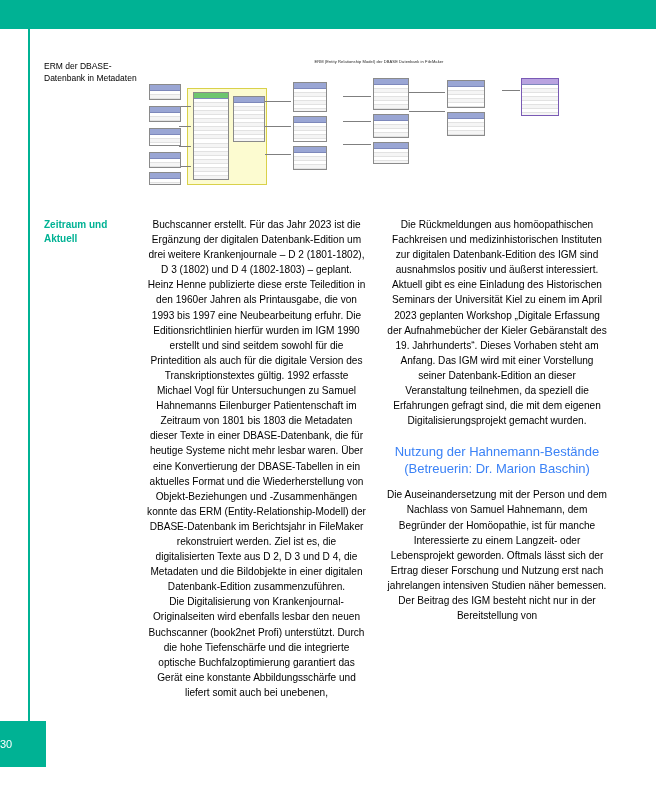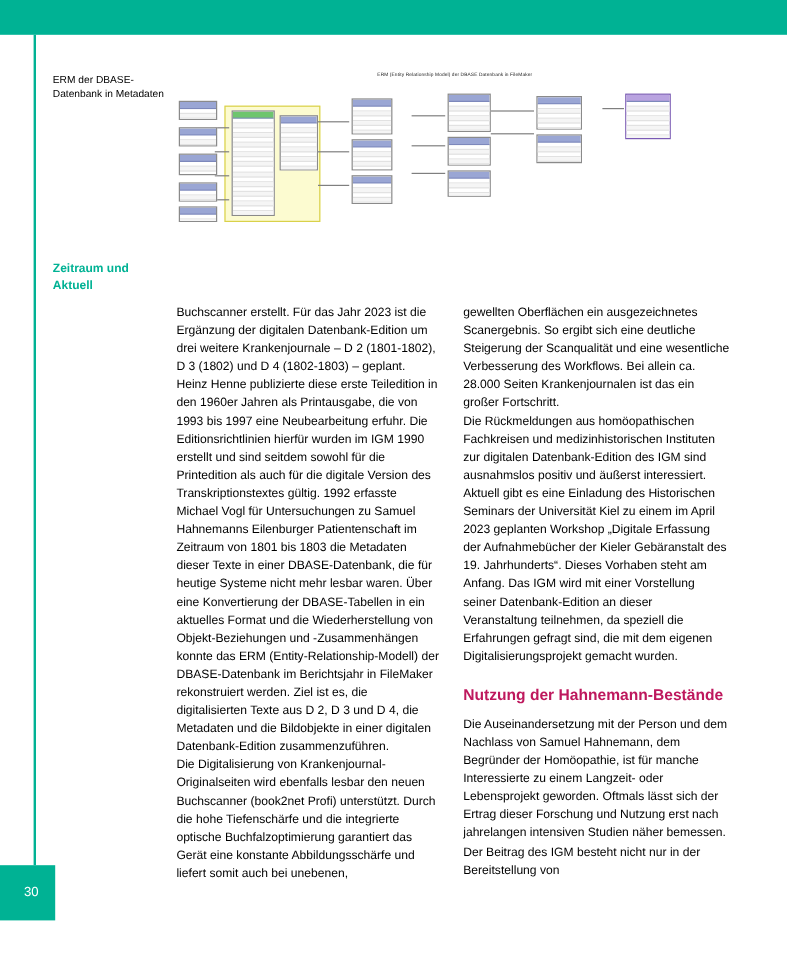--- a/index.html
+++ b/index.html
@@ -40,21 +40,21 @@
     position: absolute;
     left: 0;
     top: 721px;
     width: 46px;
     height: 46px;
     background: #00b294;
     color: #ffffff;
     font-size: 11px;
     line-height: 46px;
     text-align: left;
-    padding-left: 20px;
+    padding-left: 0;
     box-sizing: border-box;
   }
 
   
   .figure-caption {
     position: absolute;
     left: 44px;
     top: 60px;
     width: 96px;
     font-size: 8.5px;
@@ -140,36 +140,35 @@
     color: #00b294;
   }
 
   
   .col {
     position: absolute;
     top: 217px;
     font-size: 10.1px;
     line-height: 15.1px;
     color: #000000;
-    text-align: left;
-    margin-top: 36px;
+    text-align: center;
   }
   .col-left { left: 147px; width: 219px; }
   .col-right { left: 386px; width: 222px; }
 
   .col p {
     margin: 0;
   }
 
   h2.sub-head {
     font-size: 13px;
     line-height: 17px;
-    font-weight: bold;
+    font-weight: normal;
     margin: 15px 0 10px 0;
-    color: #be185d;
+    color: #3b82f6;
   }
 </style>
 </head>
 <body>
 
 <div class="top-bar"></div>
 <div class="left-rule"></div>
 
 <div class="page-number-block">30</div>
 
@@ -382,19 +381,19 @@
   <span>Zeitraum und</span><br>
   <span>Aktuell</span>
 </div>
 
 <div class="col col-left">
   <p>Buchscanner erstellt. Für das Jahr 2023 ist die Ergänzung der digitalen Datenbank-Edition um drei weitere Krankenjournale – D 2 (1801-1802), D 3 (1802) und D 4 (1802-1803) – geplant. Heinz Henne publizierte diese erste Teiledition in den 1960er Jahren als Printausgabe, die von 1993 bis 1997 eine Neubearbeitung erfuhr. Die Editionsrichtlinien hierfür wurden im IGM 1990 erstellt und sind seitdem sowohl für die Printedition als auch für die digitale Version des Transkriptionstextes gültig. 1992 erfasste Michael Vogl für Untersuchungen zu Samuel Hahnemanns Eilenburger Patientenschaft im Zeitraum von 1801 bis 1803 die Metadaten dieser Texte in einer DBASE-Datenbank, die für heutige Systeme nicht mehr lesbar waren. Über eine Konvertierung der DBASE-Tabellen in ein aktuelles Format und die Wiederherstellung von Objekt-Beziehungen und -Zusammenhängen konnte das ERM (Entity-Relationship-Modell) der DBASE-Datenbank im Berichtsjahr in FileMaker rekonstruiert werden. Ziel ist es, die digitalisierten Texte aus D 2, D 3 und D 4, die Metadaten und die Bildobjekte in einer digitalen Datenbank-Edition zusammenzuführen.</p>
   <p>Die Digitalisierung von Krankenjournal-Originalseiten wird ebenfalls lesbar den neuen Buchscanner (book2net Profi) unterstützt. Durch die hohe Tiefenschärfe und die integrierte optische Buchfalzoptimierung garantiert das Gerät eine konstante Abbildungsschärfe und liefert somit auch bei unebenen,</p>
 </div>
 
 <div class="col col-right">
-  <p>gewellten Oberflächen ein ausgezeichnetes Scanergebnis. So ergibt sich eine deutliche Steigerung der Scanqualität und eine wesentliche Verbesserung des Workflows. Bei allein ca. 28.000 Seiten Krankenjournalen ist das ein großer Fortschritt.</p>
   <p>Die Rückmeldungen aus homöopathischen Fachkreisen und medizinhistorischen Instituten zur digitalen Datenbank-Edition des IGM sind ausnahmslos positiv und äußerst interessiert. Aktuell gibt es eine Einladung des Historischen Seminars der Universität Kiel zu einem im April 2023 geplanten Workshop „Digitale Erfassung der Aufnahmebücher der Kieler Gebäranstalt des 19. Jahrhunderts“. Dieses Vorhaben steht am Anfang. Das IGM wird mit einer Vorstellung seiner Datenbank-Edition an dieser Veranstaltung teilnehmen, da speziell die Erfahrungen gefragt sind, die mit dem eigenen Digitalisierungsprojekt gemacht wurden.</p>
   <h2 class="sub-head">
     <span>Nutzung der Hahnemann-Bestände</span><br>
+    <span>(Betreuerin: Dr. Marion Baschin)</span>
   </h2>
   <p>Die Auseinandersetzung mit der Person und dem Nachlass von Samuel Hahnemann, dem Begründer der Homöopathie, ist für manche Interessierte zu einem Langzeit- oder Lebensprojekt geworden. Oftmals lässt sich der Ertrag dieser Forschung und Nutzung erst nach jahrelangen intensiven Studien näher bemessen. Der Beitrag des IGM besteht nicht nur in der Bereitstellung von</p>
 </div>
 
 </body></html>

